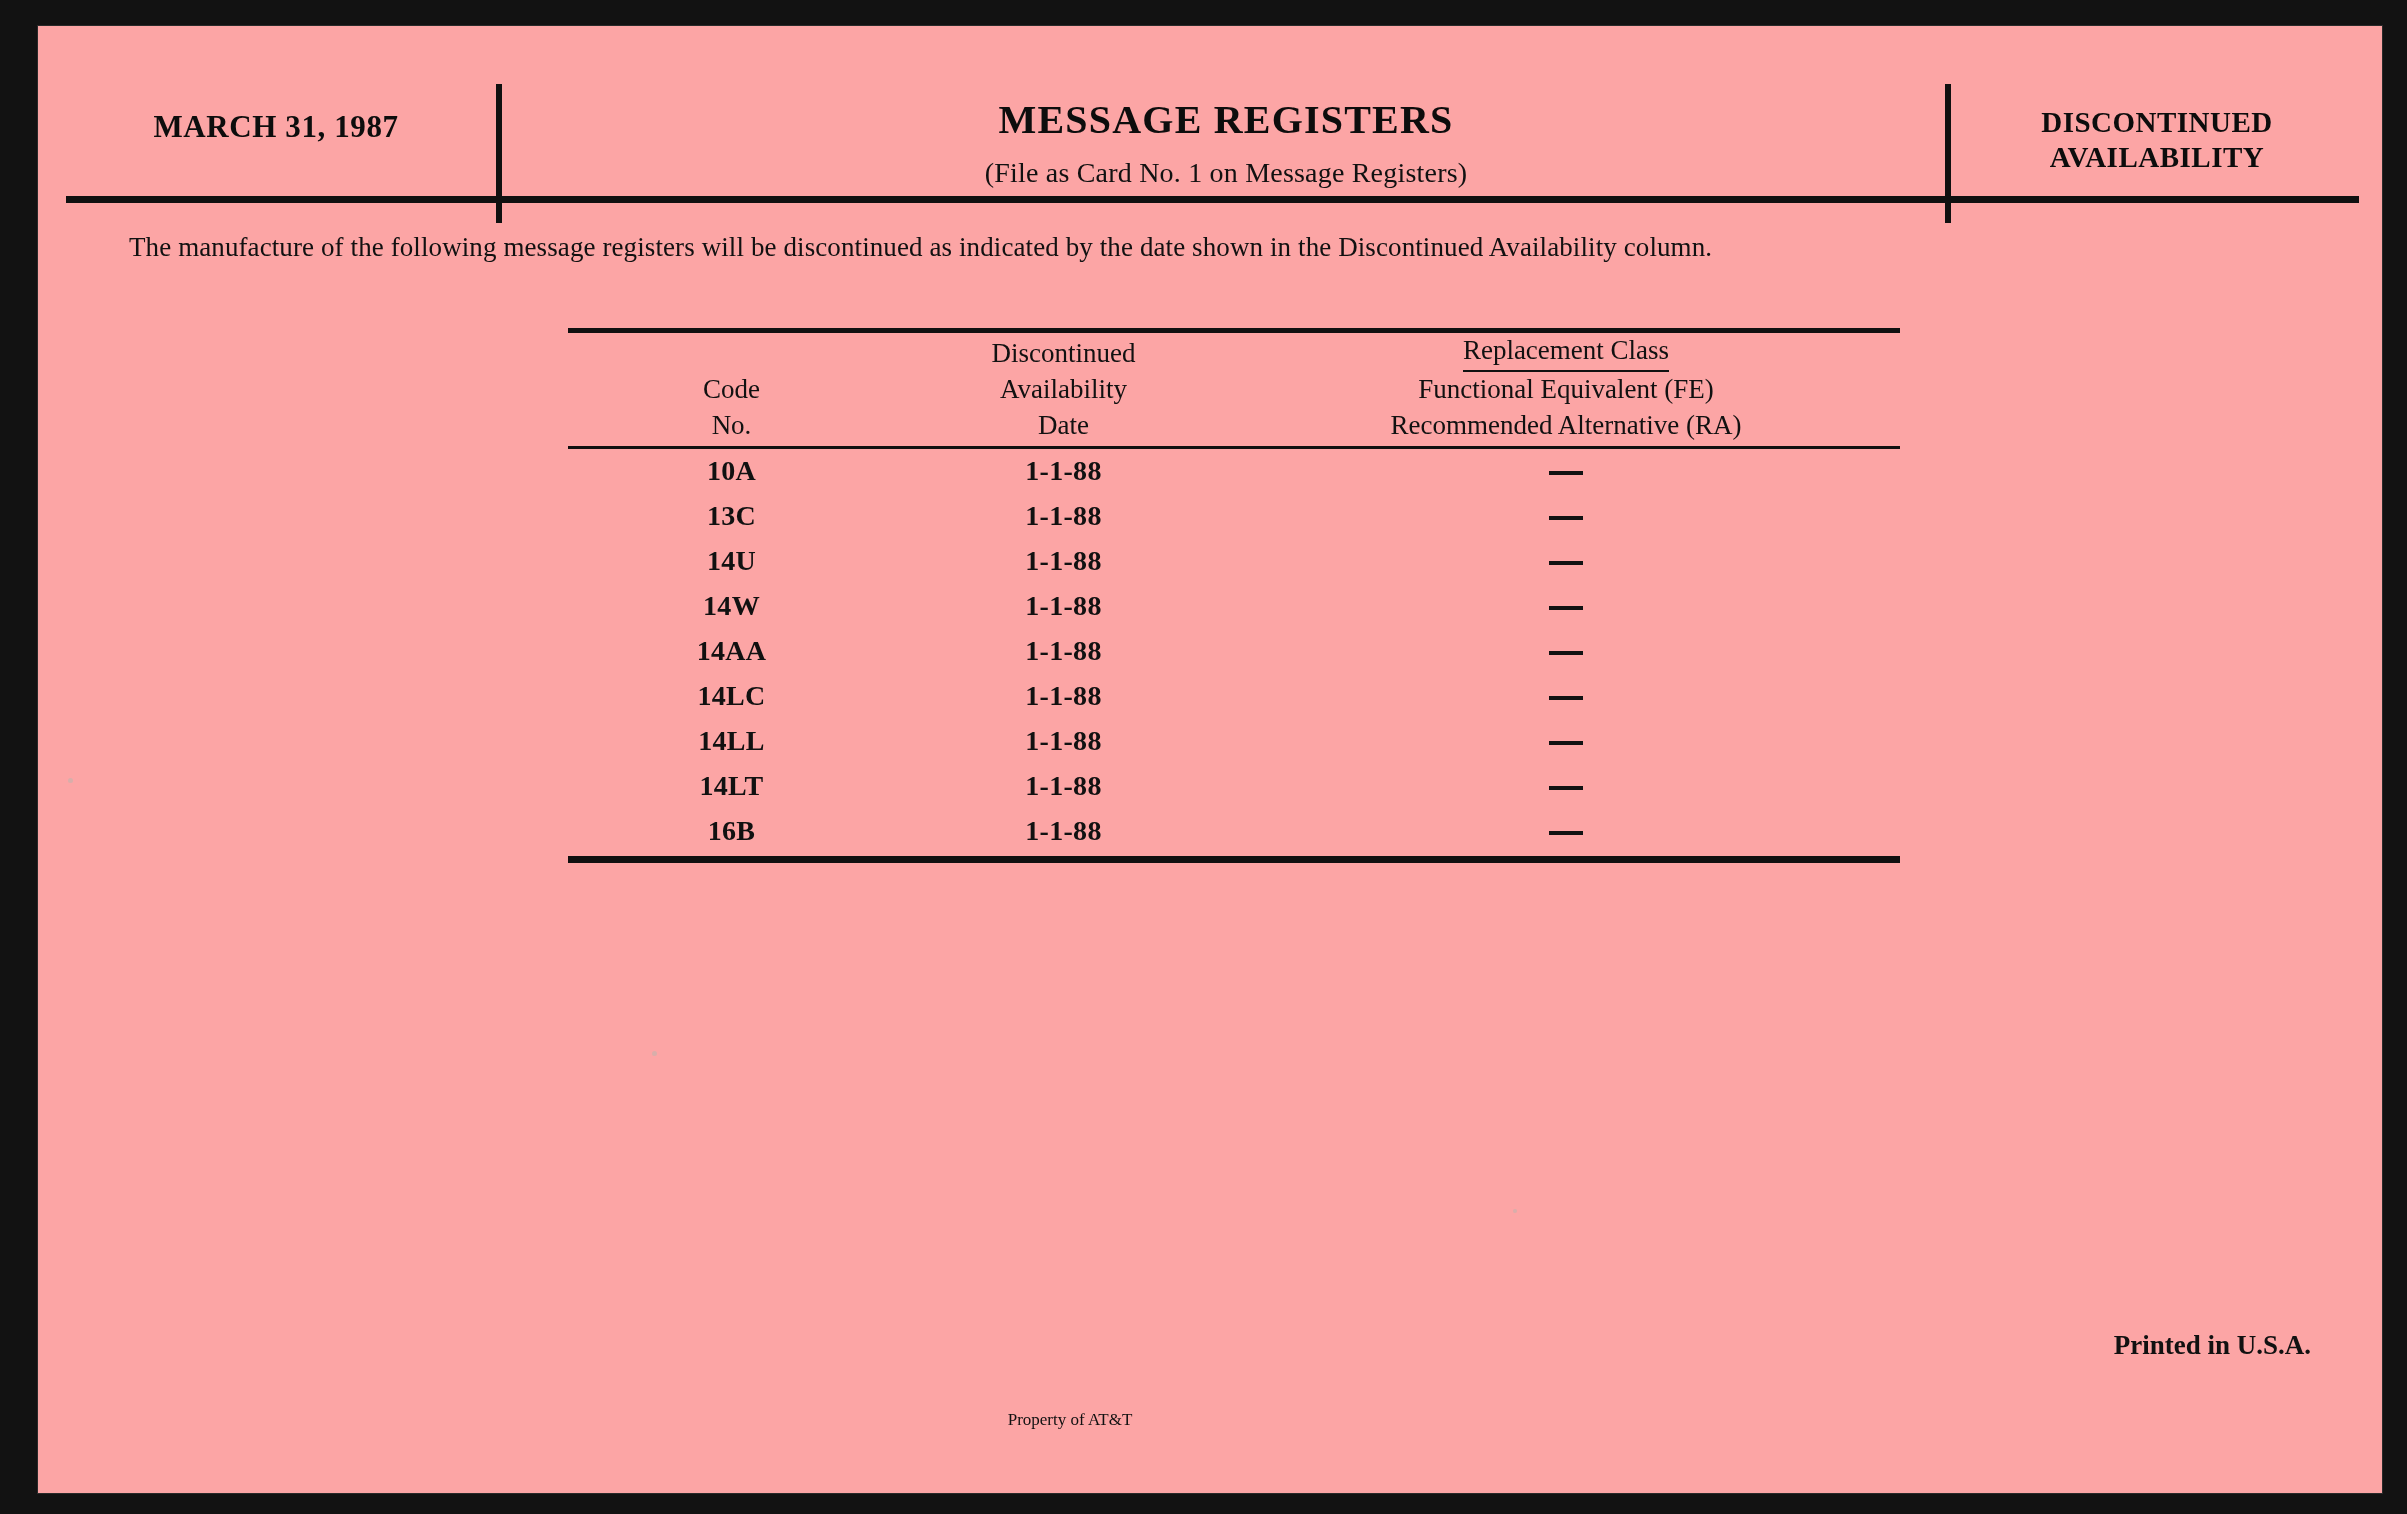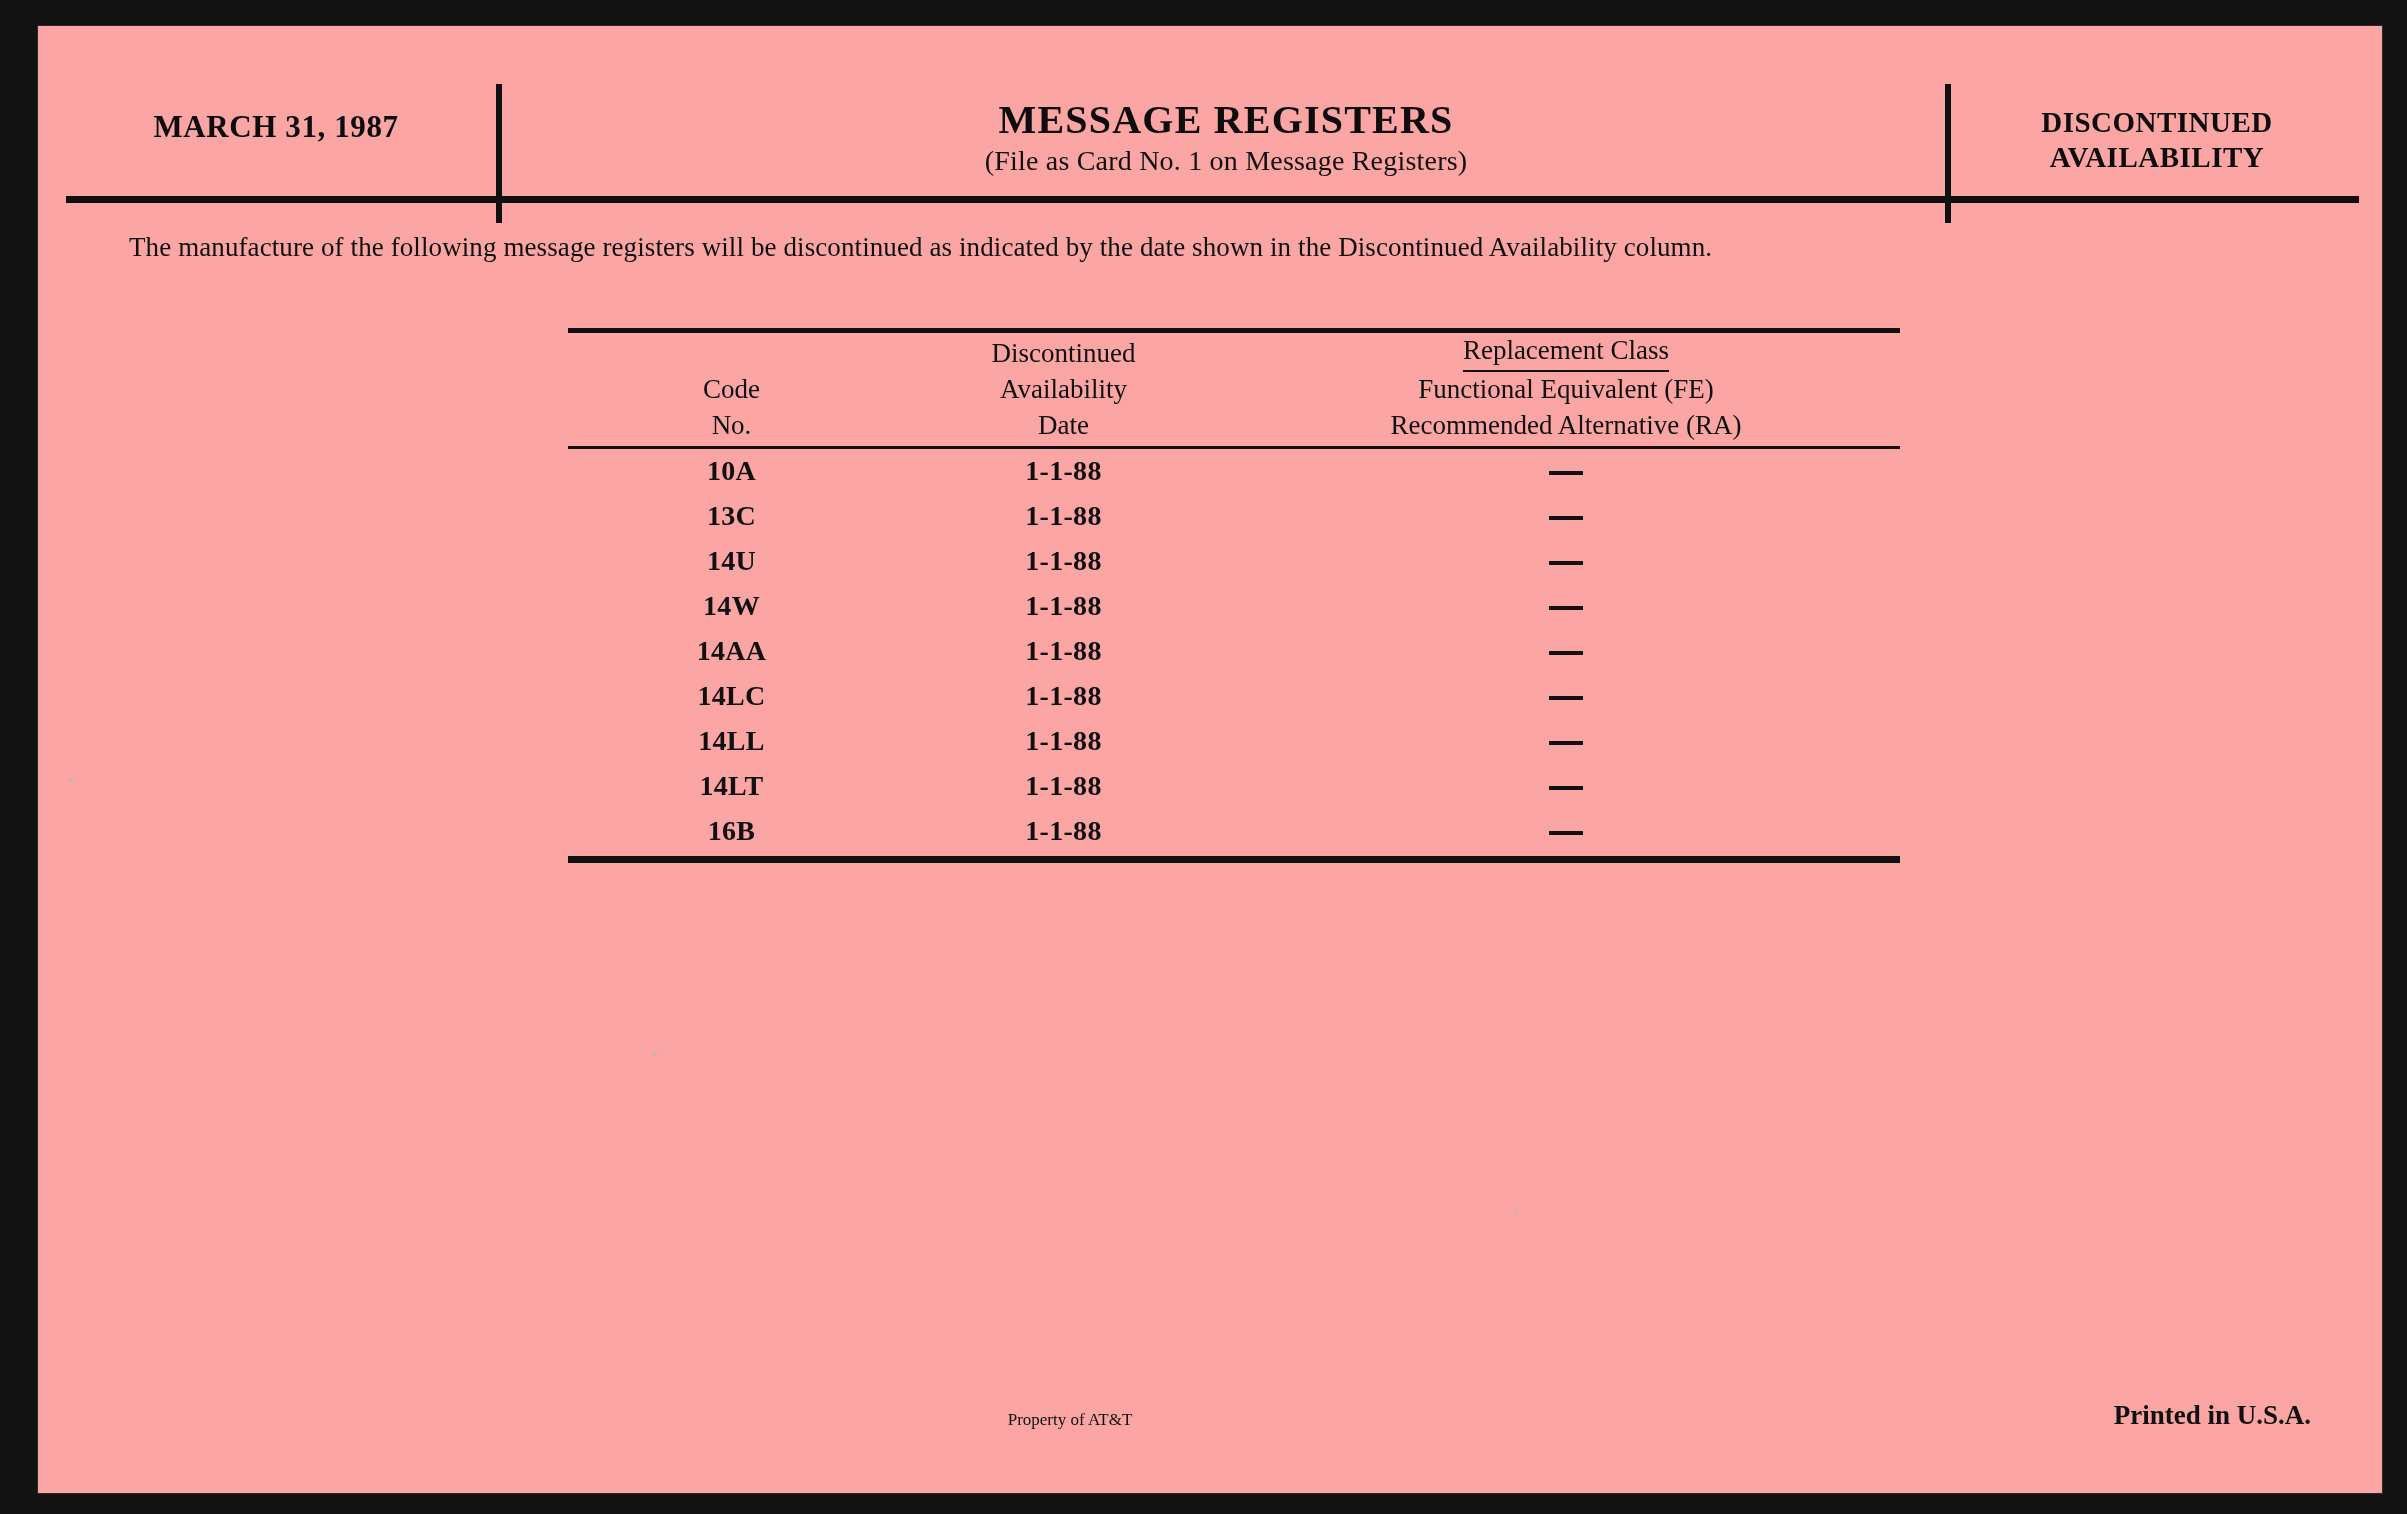--- a/index.html
+++ b/index.html
@@ -79,21 +79,21 @@
     text-align: center;
   }
   .hdr-title .main {
     font-weight: bold;
     font-size: 40px;
     letter-spacing: 1.2px;
     color: #0d0d0d;
     line-height: 1.05;
   }
   .hdr-title .sub {
-    margin-top: 4px;
+    margin-top: 16px;
     font-size: 28px;
     color: #111;
     letter-spacing: 0.2px;
   }
   .hdr-right {
     position: absolute;
     left: 1921px;
     top: 57px;
     width: 396px;
     text-align: center;
@@ -211,21 +211,21 @@
     top: 1384px;
     width: 2064px;
     text-align: center;
     font-weight: normal;
     font-size: 17px;
     color: #111;
   }
   .footer-right {
     position: absolute;
     right: 71px;
-    top: 1374px;
+    top: 1304px;
     font-weight: bold;
     font-size: 27px;
     color: #111;
   }
 
   
   .speck {
     position: absolute;
     background: #b9b6ae;
     border-radius: 50%;

